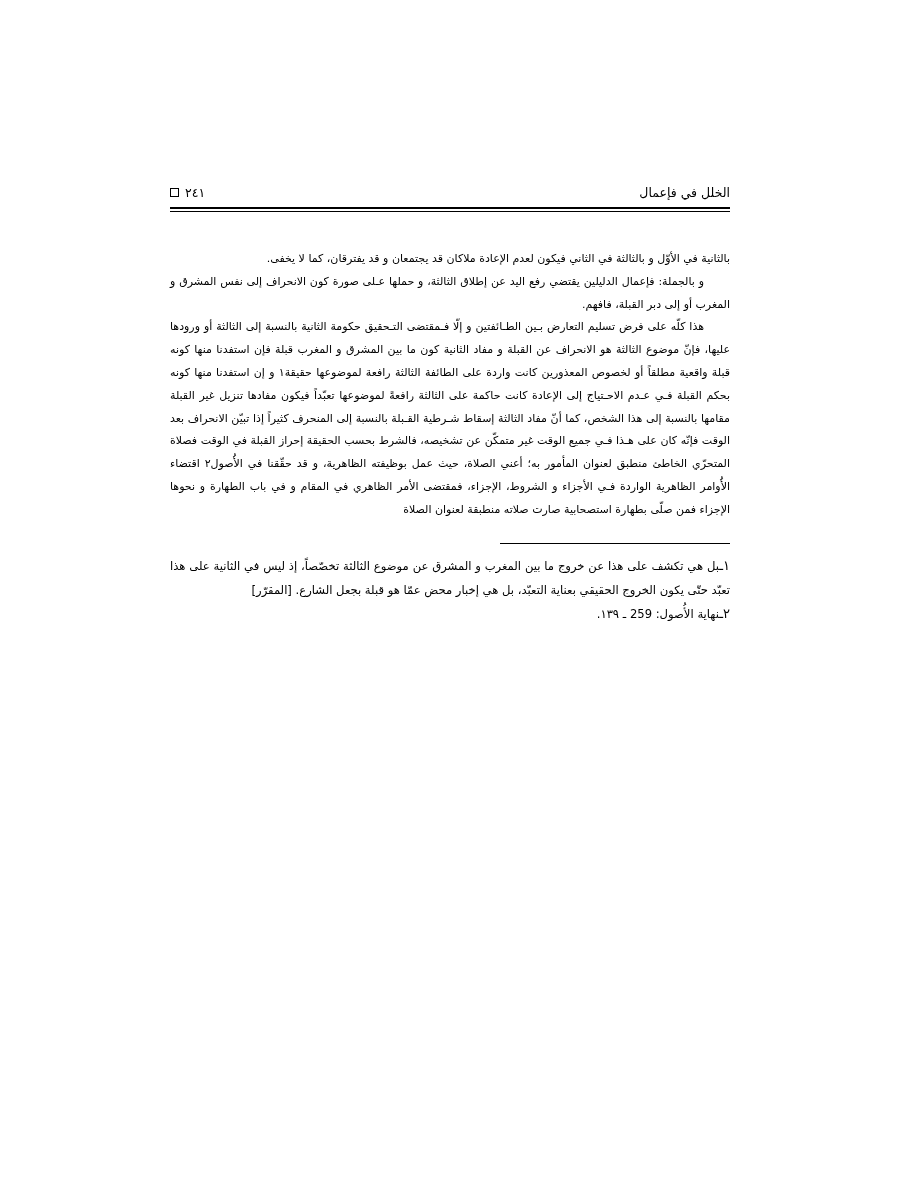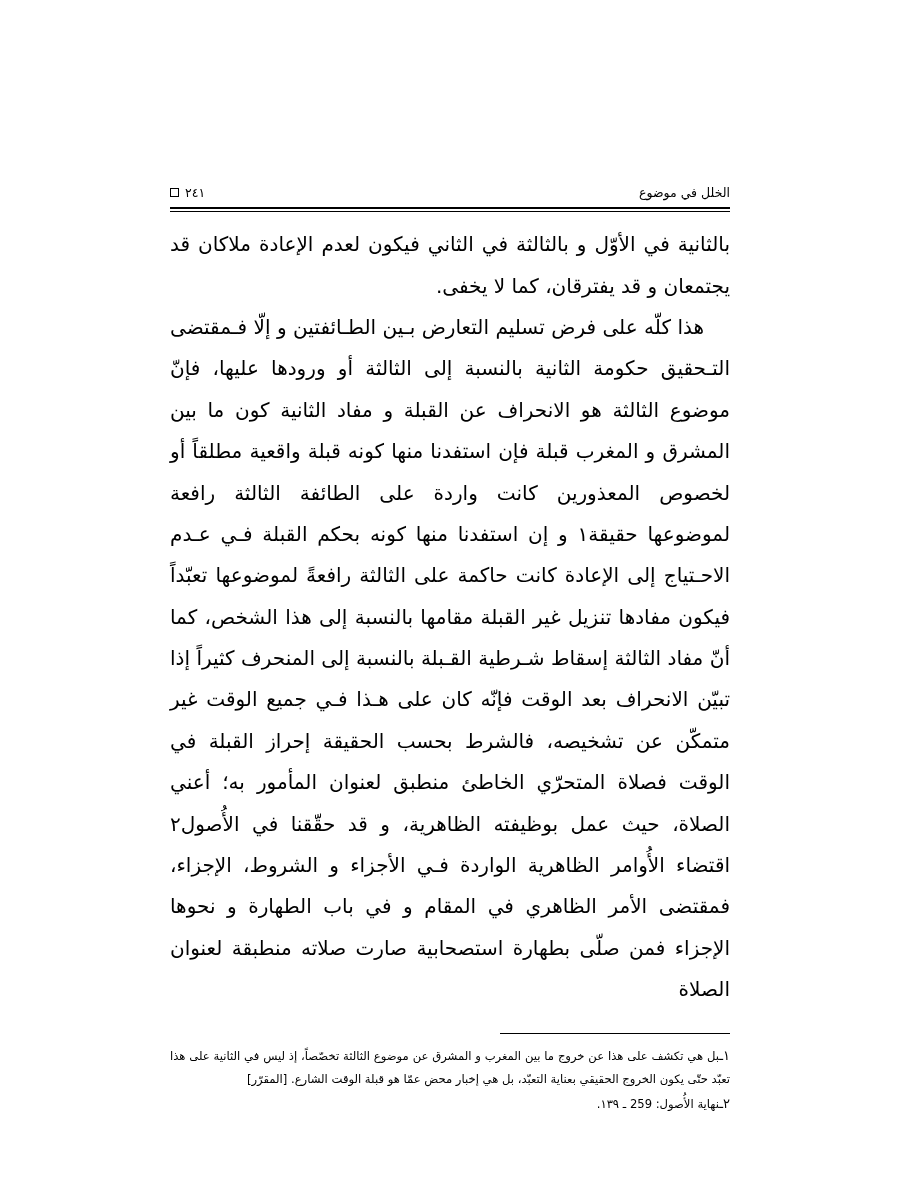--- a/index.html
+++ b/index.html
@@ -64,22 +64,22 @@
   .rule-double {
     border-top: 2.4px solid #000;
     border-bottom: 0.9px solid #000;
     height: 2.2px;
     margin-top: 1px;
     margin-bottom: 0;
   }
 
   
   .body-text {
-    margin-top: 12px;
-    font-size: 20px;
+    margin-top: 36px;
+    font-size: 11px;
     line-height: 2.07;
     text-align: justify;
     text-justify: inter-word;
     direction: rtl;
   }
   .body-text p {
     margin: 0;
     text-indent: 26px;
   }
   .body-text p.no-indent {
@@ -114,34 +114,35 @@
 <body>
 
 <div class="page">
   <div class="content-frame">
 
     <div class="header-row">
       <div class="header-page">
         <span class="page-marker"></span>
         <span>٢٤١</span>
       </div>
-      <div class="header-title">الخلل في موضوع</div>
+      <div class="header-title">الخلل في فإعمال</div>
     </div>
     <div class="rule-double"></div>
 
     <div class="body-text">
       <p class="no-indent">بالثانية في الأوّل و بالثالثة في الثاني فيكون لعدم الإعادة ملاكان قد يجتمعان و قد يفترقان، كما لا يخفى.</p>
+      <p>و بالجملة: فإعمال الدليلين يقتضي رفع اليد عن إطلاق الثالثة، و حملها عـلى صورة كون الانحراف إلى نفس المشرق و المغرب أو إلى دبر القبلة، فافهم.</p>
       <p>هذا كلّه على فرض تسليم التعارض بـين الطـائفتين و إلّا فـمقتضى التـحقيق حكومة الثانية بالنسبة إلى الثالثة أو ورودها عليها، فإنّ موضوع الثالثة هو الانحراف عن القبلة و مفاد الثانية كون ما بين المشرق و المغرب قبلة فإن استفدنا منها كونه قبلة واقعية مطلقاً أو لخصوص المعذورين كانت واردة على الطائفة الثالثة رافعة لموضوعها حقيقة١ و إن استفدنا منها كونه بحكم القبلة فـي عـدم الاحـتياج إلى الإعادة كانت حاكمة على الثالثة رافعةً لموضوعها تعبّداً فيكون مفادها تنزيل غير القبلة مقامها بالنسبة إلى هذا الشخص، كما أنّ مفاد الثالثة إسقاط شـرطية القـبلة بالنسبة إلى المنحرف كثيراً إذا تبيّن الانحراف بعد الوقت فإنّه كان على هـذا فـي جميع الوقت غير متمكّن عن تشخيصه، فالشرط بحسب الحقيقة إحراز القبلة في الوقت فصلاة المتحرّي الخاطئ منطبق لعنوان المأمور به؛ أعني الصلاة، حيث عمل بوظيفته الظاهرية، و قد حقّقنا في الأُصول٢ اقتضاء الأُوامر الظاهرية الواردة فـي الأجزاء و الشروط، الإجزاء، فمقتضى الأمر الظاهري في المقام و في باب الطهارة و نحوها الإجزاء فمن صلّى بطهارة استصحابية صارت صلاته منطبقة لعنوان الصلاة</p>
     </div>
 
     <div class="fn-sep"></div>
 
     <div class="footnotes">
       <p>
-        <span class="fn-num">١ـ</span><span>بل هي تكشف على هذا عن خروج ما بين المغرب و المشرق عن موضوع الثالثة تخصّصاً، إذ ليس في الثانية على هذا تعبّد حتّى يكون الخروج الحقيقي بعناية التعبّد، بل هي إخبار محض عمّا هو قبلة الوقت الشارع. [المقرّر]</span>
+        <span class="fn-num">١ـ</span><span>بل هي تكشف على هذا عن خروج ما بين المغرب و المشرق عن موضوع الثالثة تخصّصاً، إذ ليس في الثانية على هذا تعبّد حتّى يكون الخروج الحقيقي بعناية التعبّد، بل هي إخبار محض عمّا هو قبلة بجعل الشارع. [المقرّر]</span>
       </p>
       <p class="fn-2">
         <span class="fn-num">٢ـ</span><span>نهاية الأُصول: 259 ـ ١٣٩.</span>
       </p>
     </div>
 
   </div>
 </div>
 
 </body></html>

